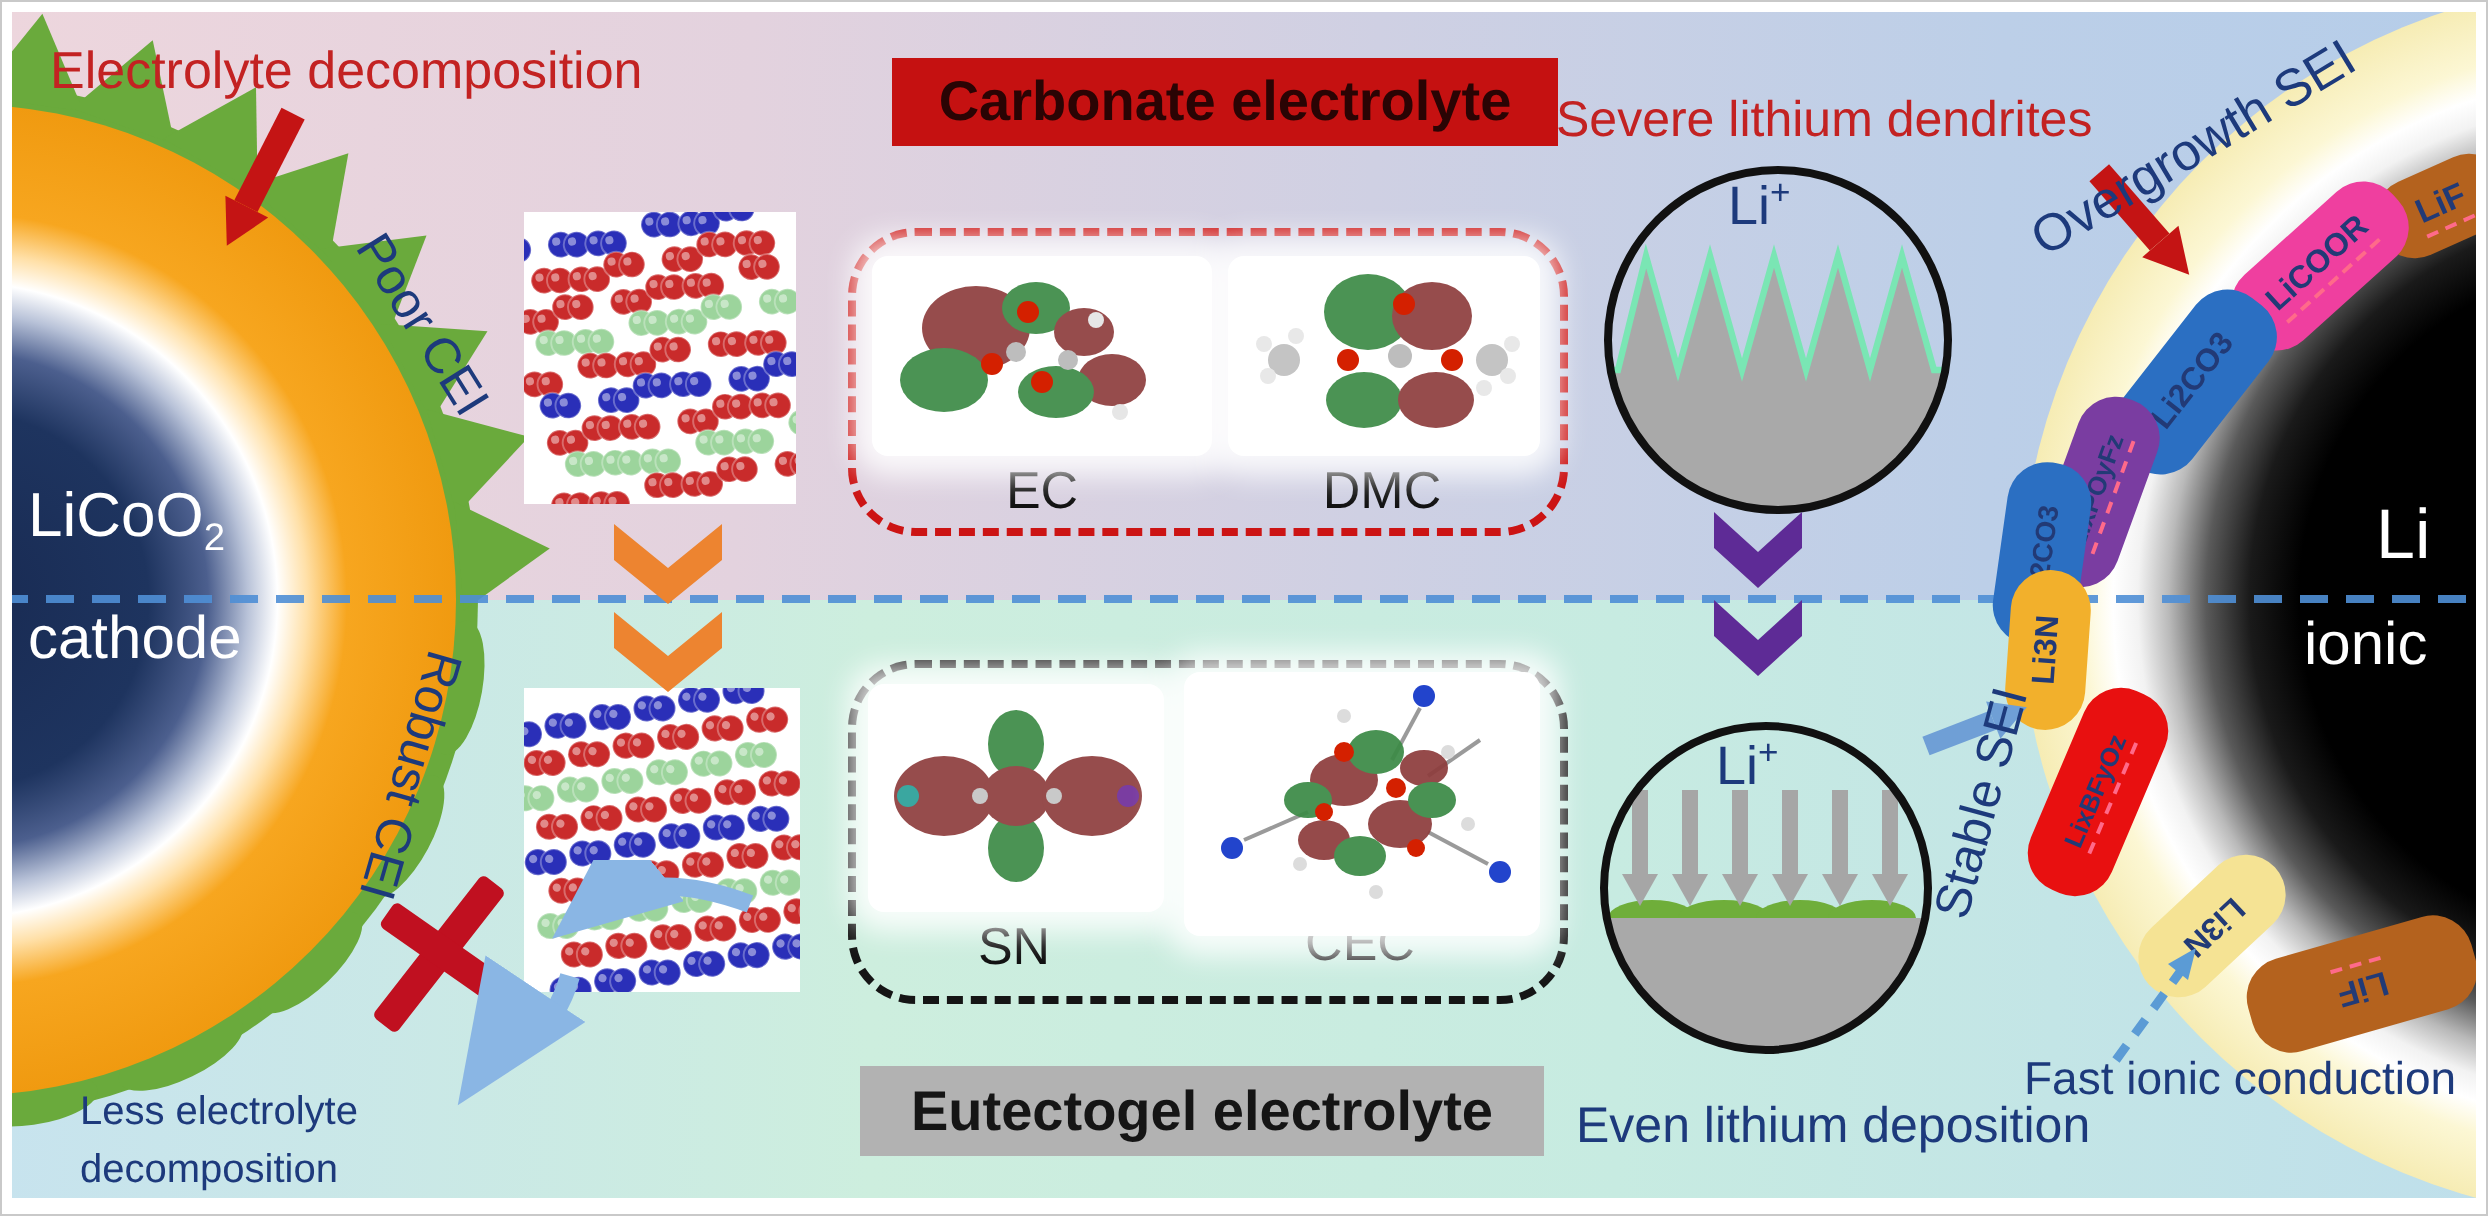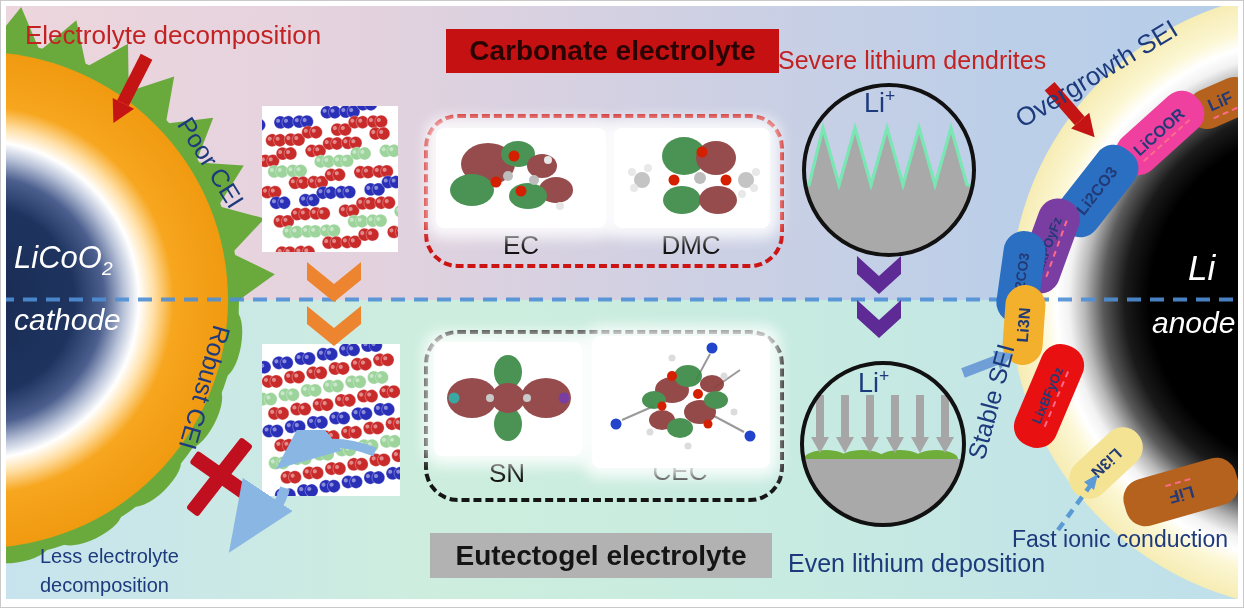--- a/index.html
+++ b/index.html
@@ -2,21 +2,21 @@
 <html><head>
 <meta charset="utf-8">
 <style>
   html,body{margin:0;padding:0;background:#ffffff;}
   #scene{position:relative;width:1244px;height:608px;overflow:hidden;background:#fff;
          font-family:"Liberation Sans",sans-serif;}
   .abs{position:absolute;}
   .lbl{position:absolute;white-space:nowrap;font-family:"Liberation Sans",sans-serif;}
   .navy{color:#1d3a7c;}
   .redtxt{color:#c32222;}
-  .white{color:#ffffff;font-style:italic;}
+  .white{color:#ffffff;}
   .rot{transform-origin:0 0;}
 
   
   #bg-top{left:0;top:0;width:1244px;height:300px;
     background:linear-gradient(92deg,#edd6dd 0%,#e3d2de 30%,#cfd0e3 55%,#bccfe8 80%,#b5cde9 100%);}
   #bg-bottom{left:0;top:300px;width:1244px;height:308px;
     background:linear-gradient(90deg,#c7e3ee 0%,#cdeede 35%,#c7ebe1 65%,#bfdfeb 100%);}
 
   
   .banner{position:absolute;display:flex;align-items:center;justify-content:center;
@@ -697,21 +697,21 @@
     <path d="M2,46 L24,66 L46,46 L46,64 L24,84 L2,64 Z" fill="#5e2b96"></path>
   </svg>
 
   <div class="lbl navy rot" style="left:1010px;top:108px;font-size:26px;transform:rotate(-31deg);z-index:8">Overgrowth SEI</div>
   <div class="carrow" style="left:1050px;top:73px;transform:rotate(49deg)">
     <div class="sh" style="width:46px"></div>
     <div class="hd"></div>
   </div>
 
   <div class="lbl white" style="left:1188px;top:248px;font-size:35px;z-index:8">Li</div>
-  <div class="lbl white" style="left:1152px;top:306px;font-size:30px;z-index:8">anode</div>
+  <div class="lbl white" style="left:1152px;top:306px;font-size:30px;z-index:8">ionic</div>
 
   <div class="dashbox" id="box-eutectogel"></div>
   <div class="molbox" style="left:434px;top:342px;width:148px;height:114px;z-index:2">
     <svg width="148" height="114" viewBox="0 0 148 114">
       <g opacity="0.92">
         <ellipse cx="38" cy="56" rx="25" ry="20" fill="#8e3d3d"></ellipse>
         <ellipse cx="74" cy="30" rx="14" ry="17" fill="#3c8a46"></ellipse>
         <ellipse cx="74" cy="82" rx="14" ry="17" fill="#3c8a46"></ellipse>
         <ellipse cx="74" cy="56" rx="17" ry="15" fill="#8e3d3d"></ellipse>
         <ellipse cx="112" cy="56" rx="25" ry="20" fill="#8e3d3d"></ellipse>

